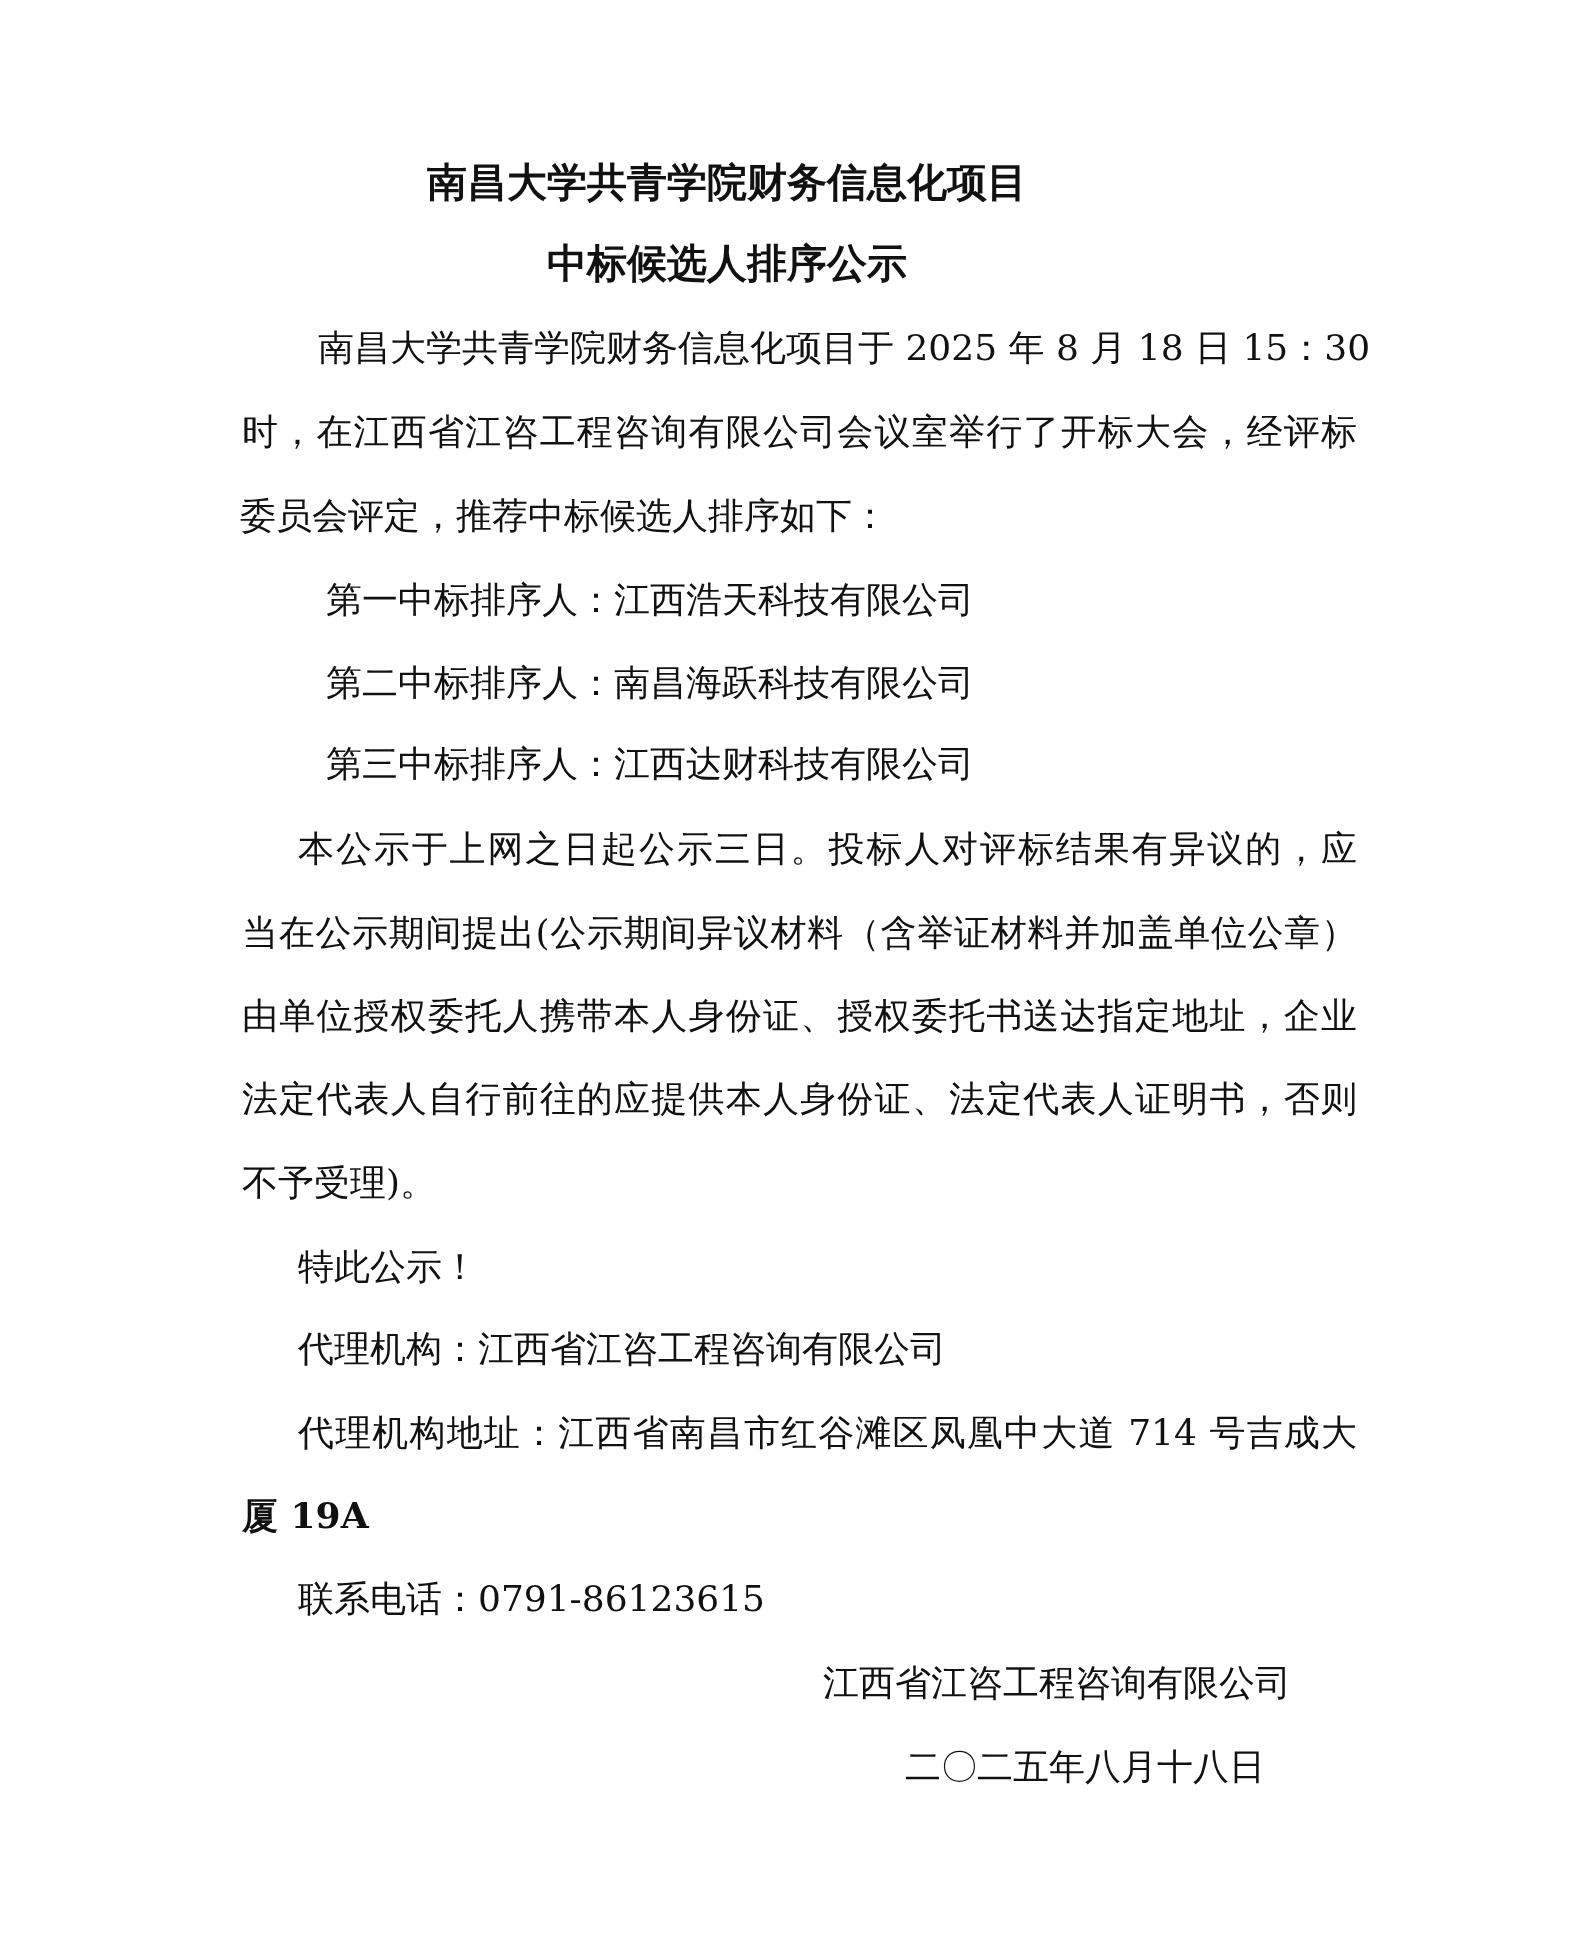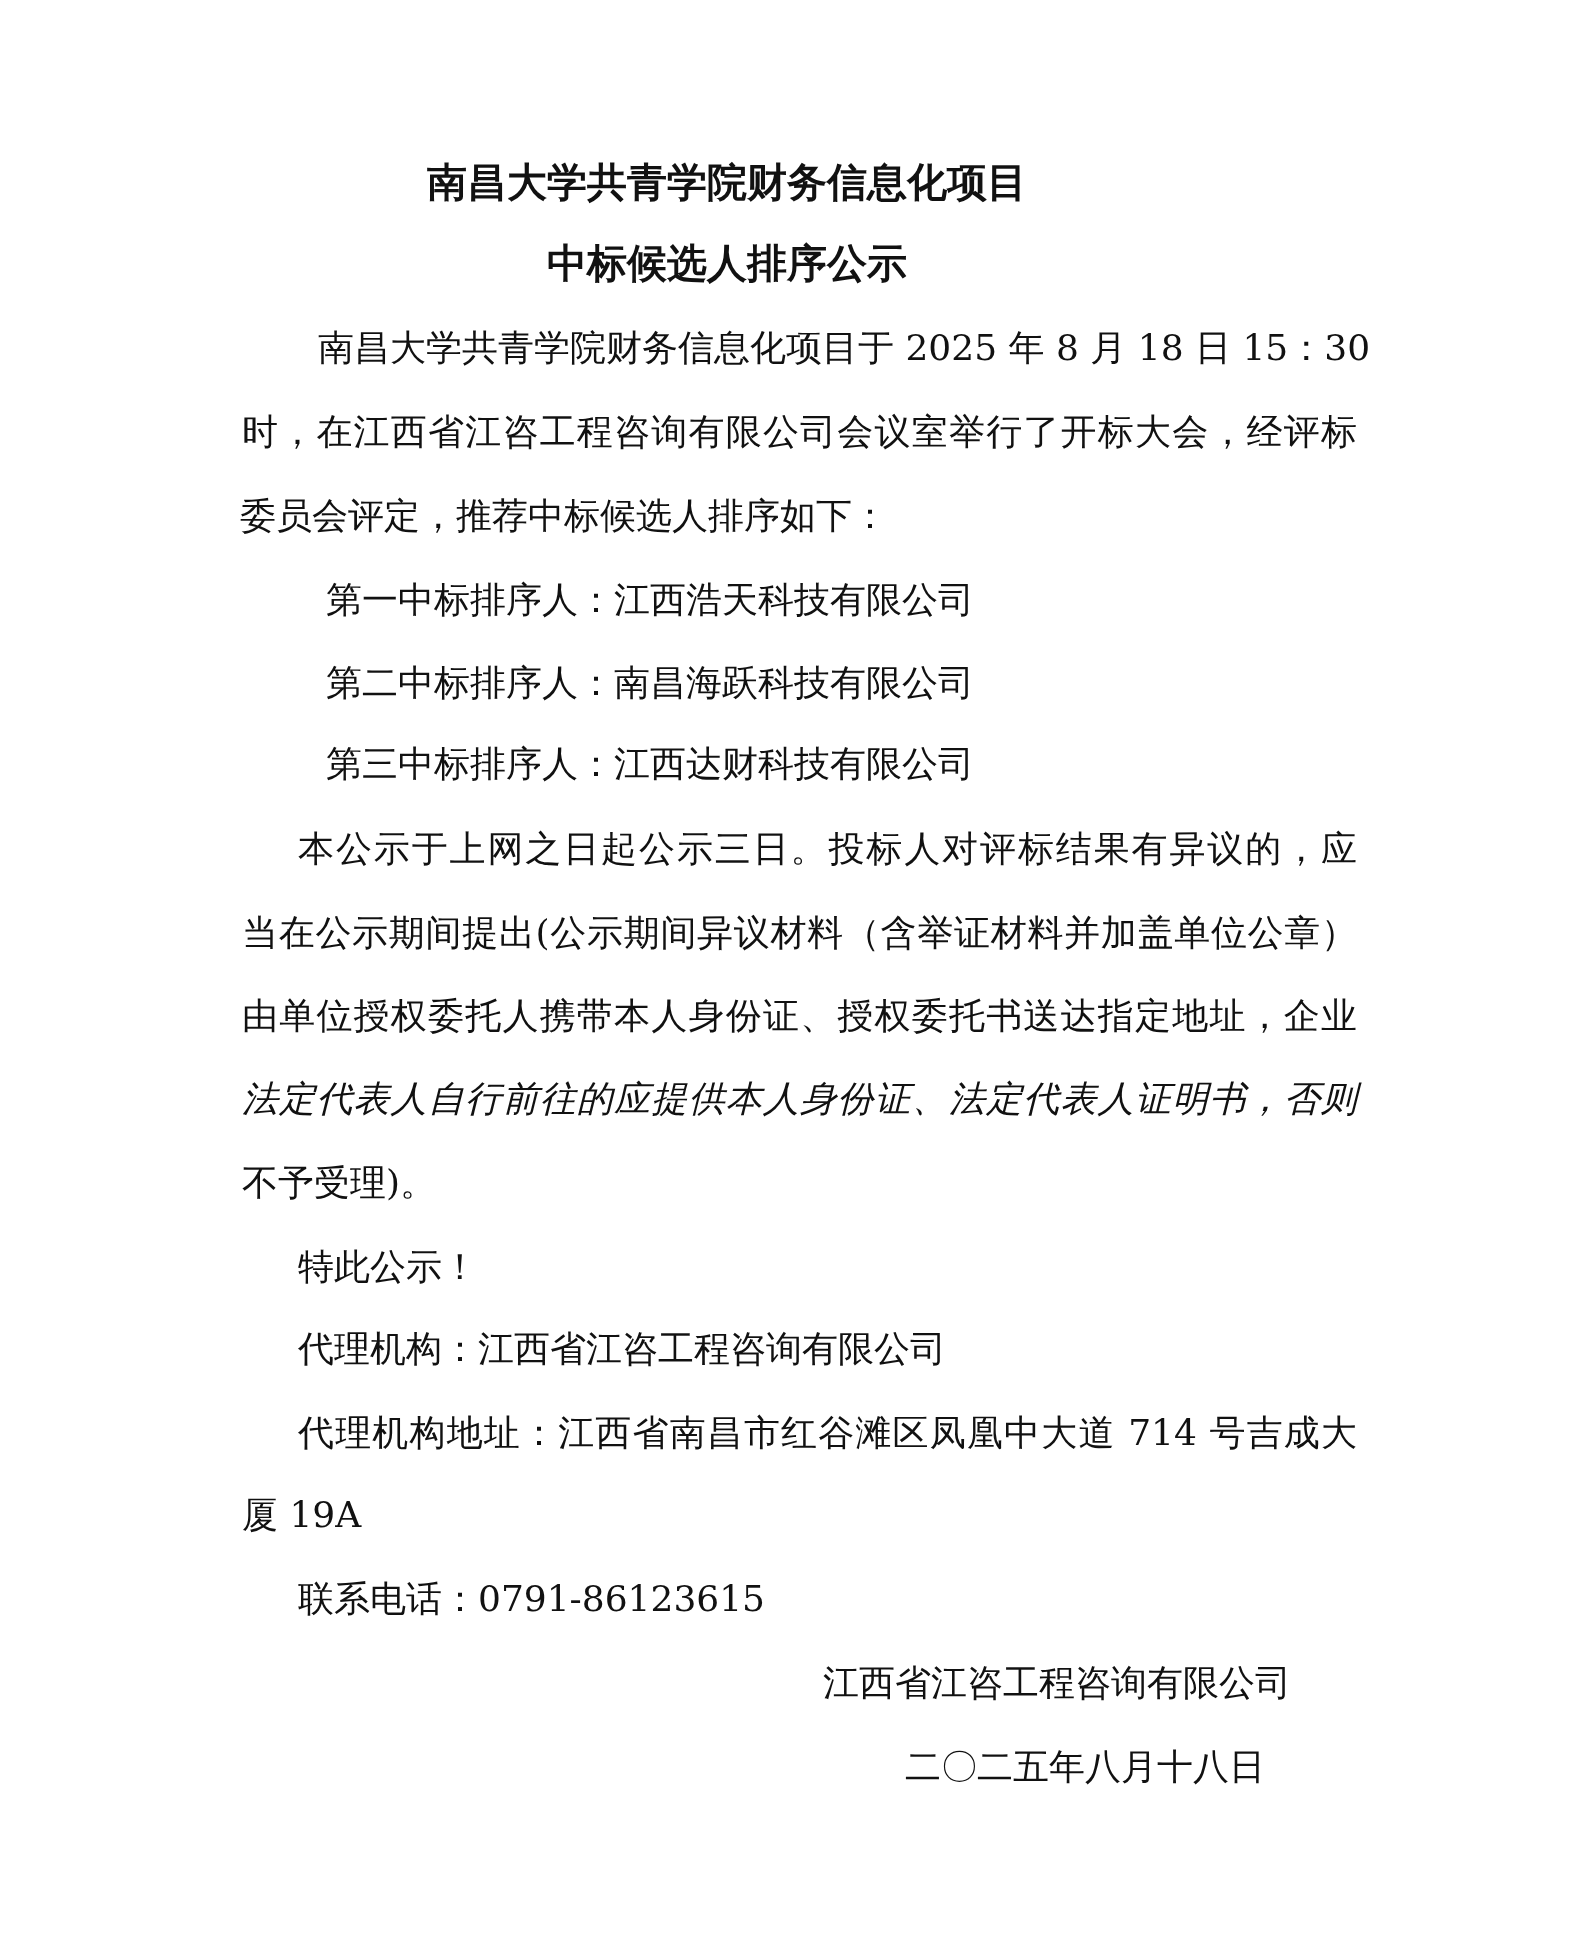--- a/index.html
+++ b/index.html
@@ -27,24 +27,24 @@
   <div class="line bold" style="top:661px; left:298px;">
     <span>第二中标排序人：</span><span>南昌海跃科技有限公司</span>
   </div>
   <div class="line bold" style="top:742px; left:298px;">
     <span>第三中标排序人：</span><span>江西达财科技有限公司</span>
   </div>
 
   <div class="line" style="top:827px; left:298px; width:1059px; text-align:justify; text-align-last:justify;">本公示于上网之日起公示三日。投标人对评标结果有异议的，应</div>
   <div class="line justify" style="top:911px; left:242px;">当在公示期间提出(公示期间异议材料（含举证材料并加盖单位公章）</div>
   <div class="line justify" style="top:994px; left:242px;">由单位授权委托人携带本人身份证、授权委托书送达指定地址，企业</div>
-  <div class="line justify" style="top:1077px; left:242px;font-style:italic;">法定代表人自行前往的应提供本人身份证、法定代表人证明书，否则</div>
+  <div class="line justify" style="top:1077px; left:242px;">法定代表人自行前往的应提供本人身份证、法定代表人证明书，否则</div>
   <div class="line" style="top:1161px; left:242px;">不予受理)。</div>
 
   <div class="line" style="top:1245px; left:298px;">特此公示！</div>
   <div class="line" style="top:1327px; left:298px;">代理机构：江西省江咨工程咨询有限公司</div>
   <div class="line" style="top:1411px; left:298px; width:1059px; text-align:justify; text-align-last:justify;">代理机构地址：江西省南昌市红谷滩区凤凰中大道 714 号吉成大</div>
-  <div class="line" style="top:1493px; left:242px;">厦 19A</div>
+  <div class="line" style="top:1493px; left:242px;font-weight:bold;">厦 19A</div>
   <div class="line" style="top:1577px; left:298px;">联系电话：0791-86123615</div>
 
   <div class="line bold" style="top:1661px; left:795px;">江西省江咨工程咨询有限公司</div>
   <div class="line" style="top:1745px; left:905px;">二〇二五年八月十八日</div>
 </div>
 
 </body></html>

